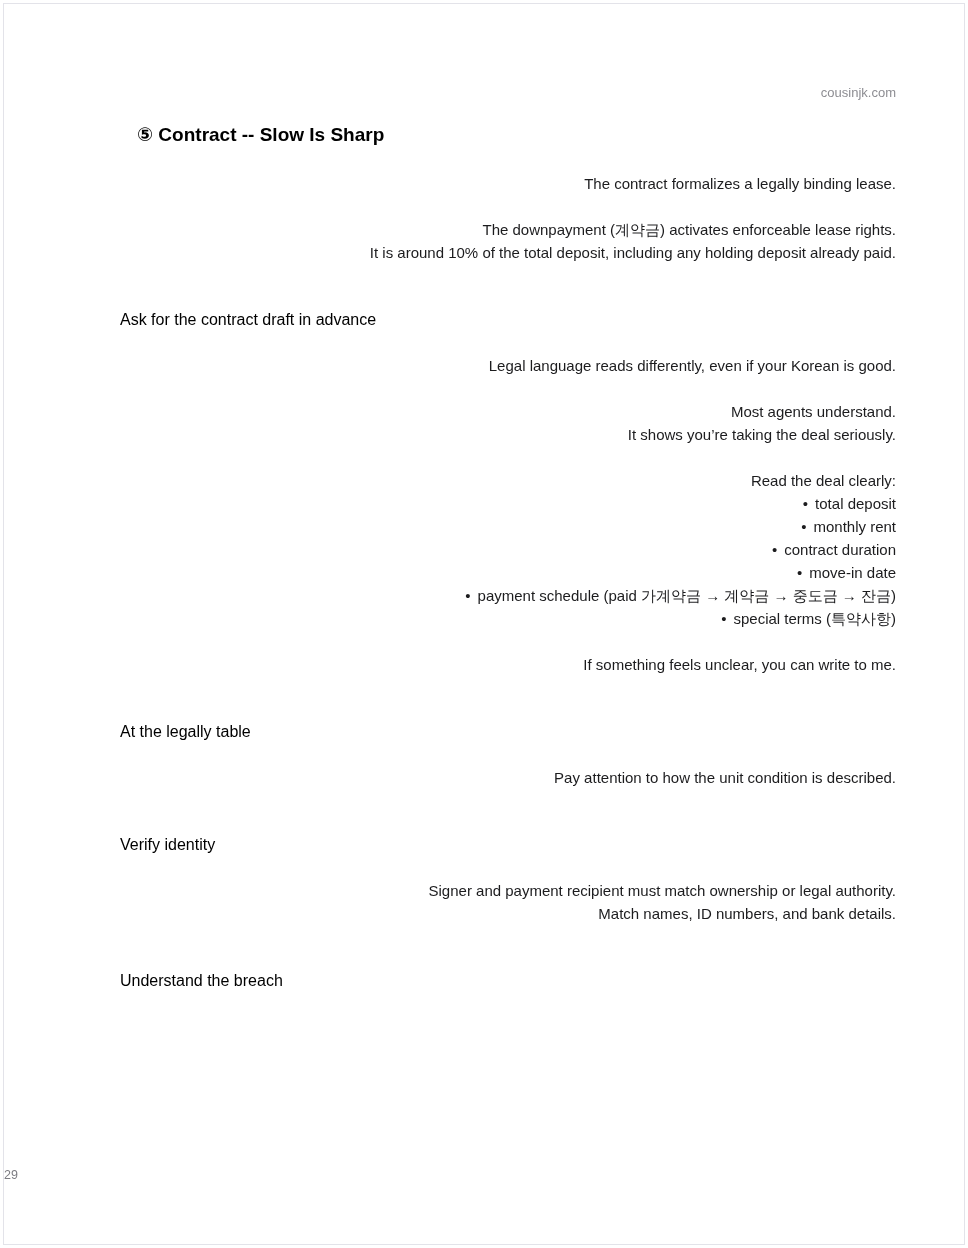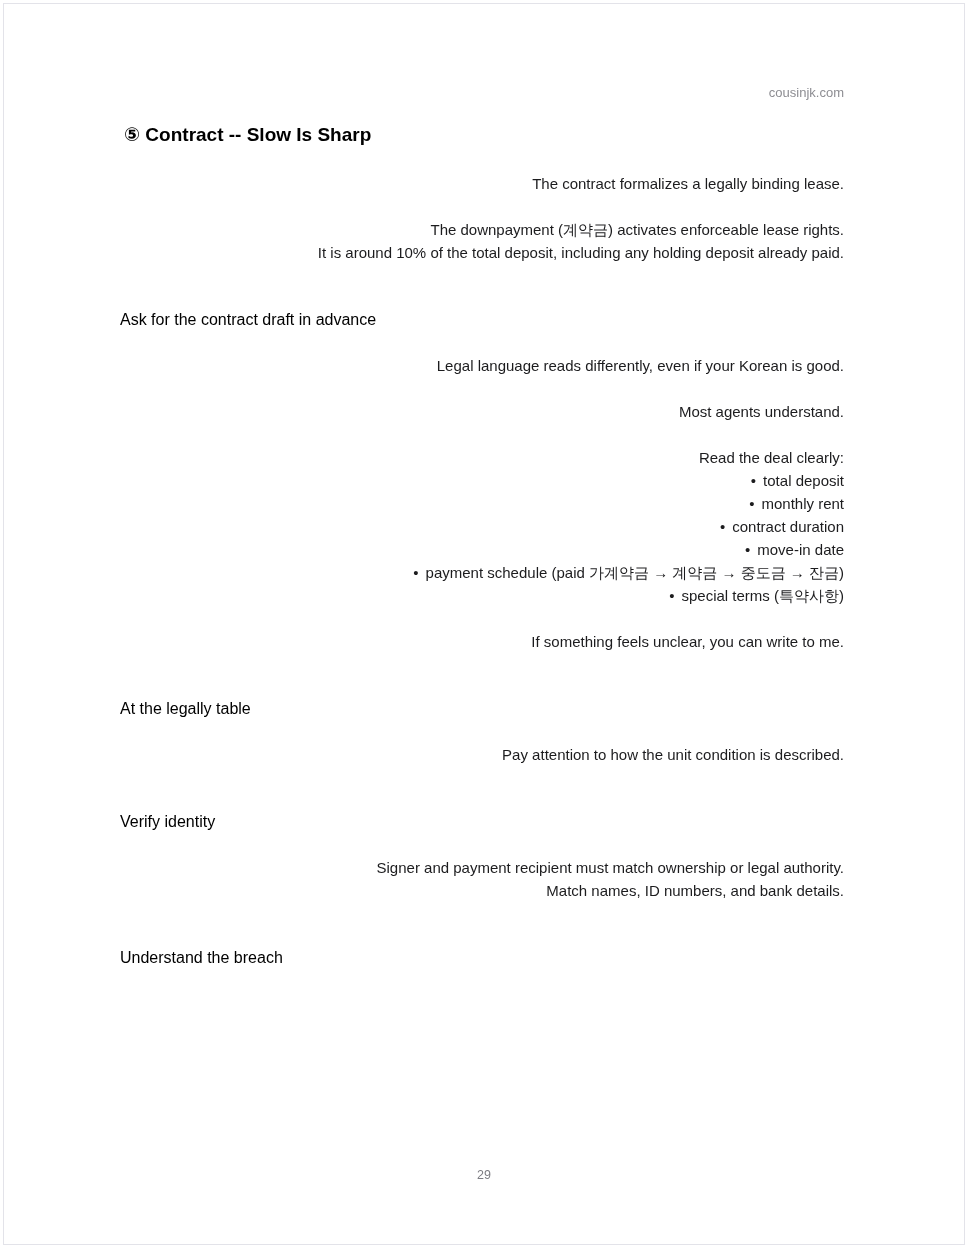--- a/index.html
+++ b/index.html
@@ -12,35 +12,35 @@
     color: #1c1c1e;
     overflow: hidden;
   }
   .page {
     position: absolute;
     inset: 3px;
     border: 1px solid #e3e3e9;
     border-radius: 0;
     background: #ffffff;
     box-sizing: border-box;
-    padding: 81px 120px 0 116px;
+    padding: 81px 68px 0 116px;
   }
   .site-label {
     text-align: right;
     font-size: 13px;
     line-height: 16px;
     color: #8d8d92;
     margin: 0 0 22px 0;
   }
   .doc-title {
     font-size: 19px;
     line-height: 24px;
     font-weight: bold;
     color: #000000;
-    margin: 0 0 25px 4px;
+    margin: 0 0 25px 17px;
   }
   .para {
     font-size: 15px;
     line-height: 23px;
     margin: 0 0 23px 0;
     text-align: right;
   }
   .line { white-space: pre-wrap; }
   .section-heading {
     font-size: 16px;
@@ -48,21 +48,21 @@
     font-weight: normal;
     color: #000000;
     margin: 46px 0 24px 0;
   }
   .bullet-line .bullet { margin-right: 7px; }
   .page-footer {
     position: absolute;
     bottom: 62px;
     left: 0;
     right: 0;
-    text-align: center;
+    text-align: left;
     font-size: 12.5px;
     color: #7c7c82;
   }
 </style>
 </head>
 <body>
 
 <div class="page">
 
   <div class="site-label">cousinjk.com</div>
@@ -80,20 +80,21 @@
 
 
   <h2 class="section-heading">Ask for the contract draft in advance</h2>
 
   <div class="para">
     <div class="line">Legal language reads differently, even if your Korean is good.</div>
   </div>
 
   <div class="para">
     <div class="line">Most agents understand.</div>
+    <div class="line">It shows you’re taking the deal seriously.</div>
   </div>
 
   <div class="para">
     <div class="line">Read the deal clearly:</div>
     <div class="line bullet-line"><span class="bullet">•</span><span>total deposit</span></div>
     <div class="line bullet-line"><span class="bullet">•</span><span>monthly rent</span></div>
     <div class="line bullet-line"><span class="bullet">•</span><span>contract duration</span></div>
     <div class="line bullet-line"><span class="bullet">•</span><span>move-in date</span></div>
     <div class="line bullet-line"><span class="bullet">•</span><span>payment schedule (paid 가계약금 → 계약금 → 중도금 → 잔금)</span></div>
     <div class="line bullet-line"><span class="bullet">•</span><span>special terms (특약사항)</span></div>

